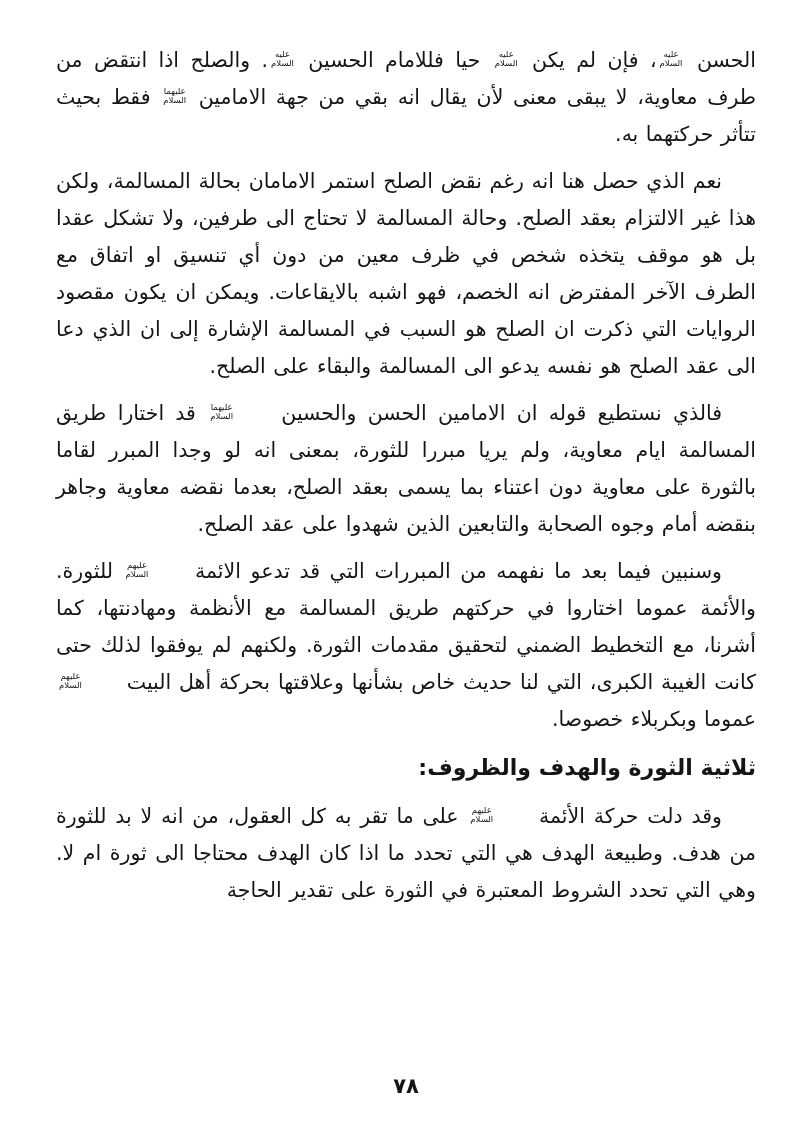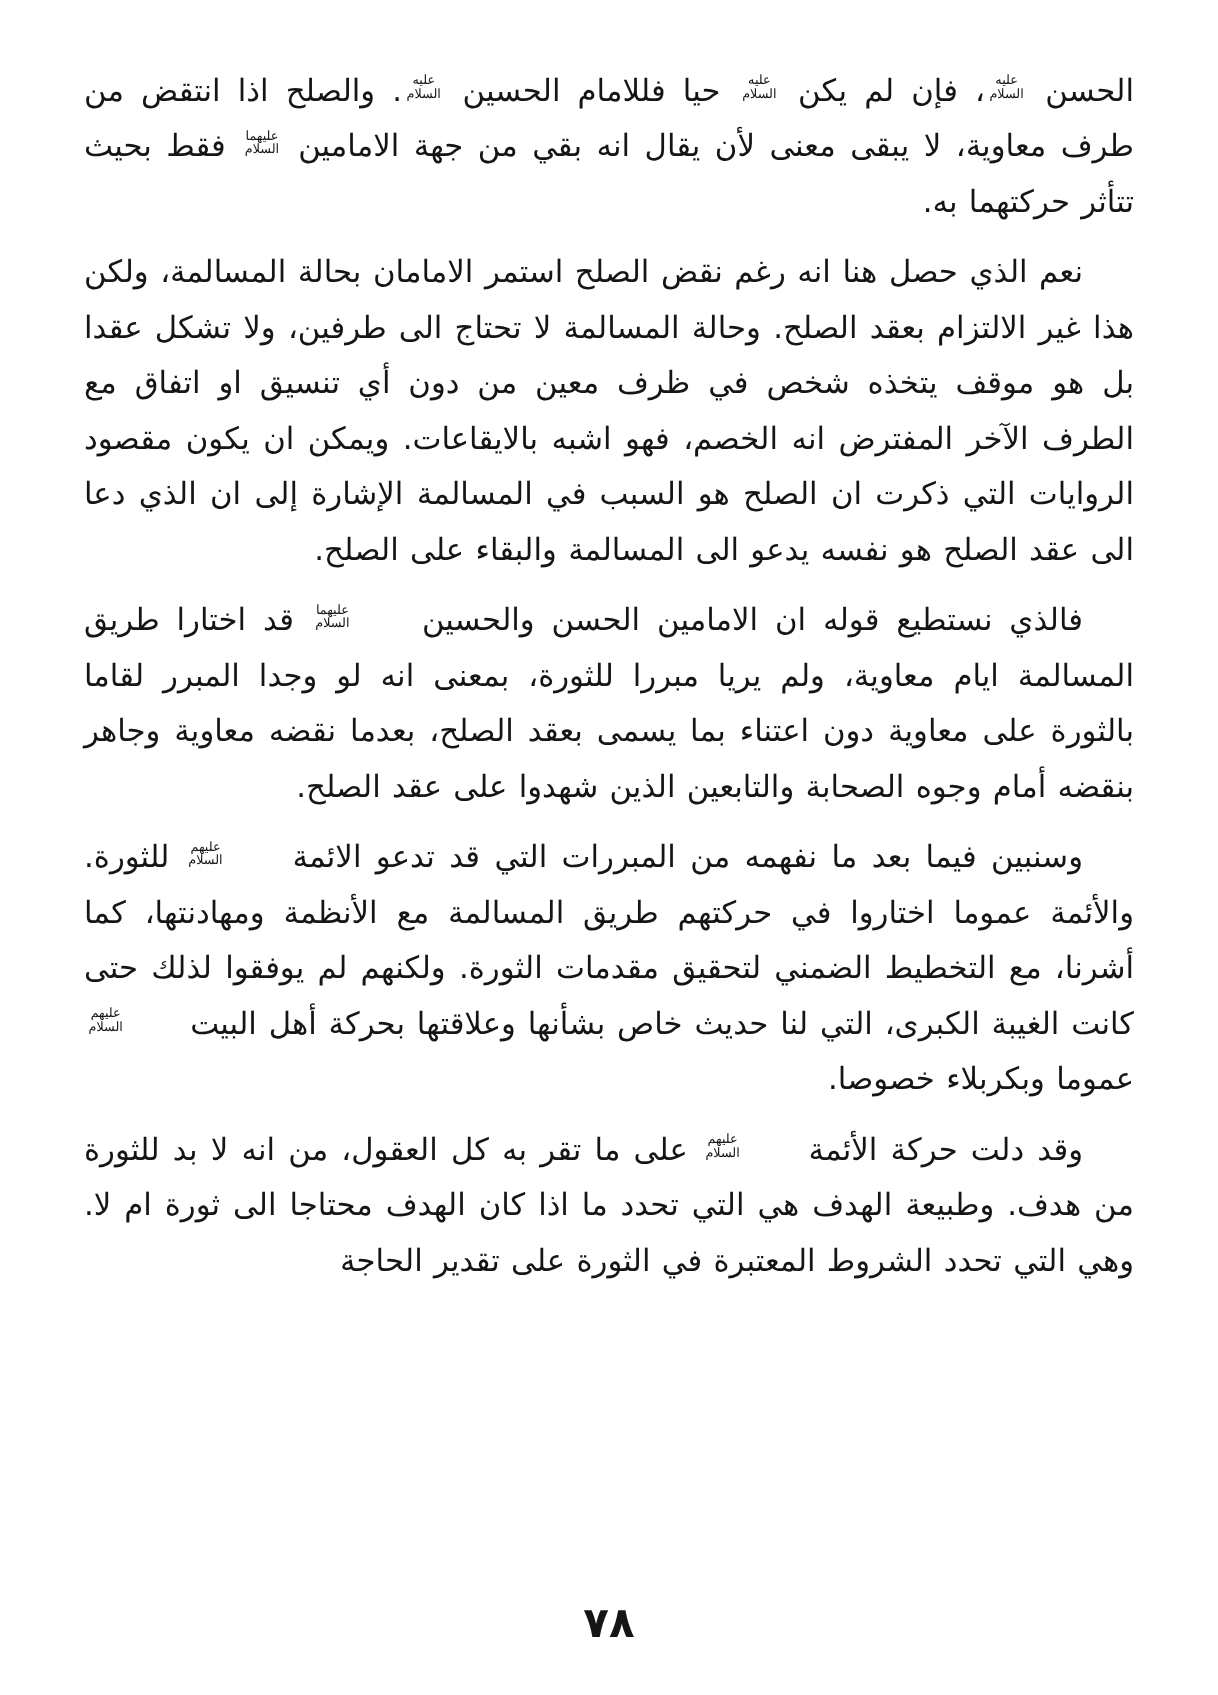--- a/index.html
+++ b/index.html
@@ -57,21 +57,21 @@
     margin: 0 3px;
     transform: translateY(-2px);
   }
   .hon span {
     display: block;
     white-space: nowrap;
   }
   .footer {
     flex: 0 0 auto;
     text-align: center;
-    font-size: 28px;
+    font-size: 21px;
     font-weight: bold;
     padding-bottom: 4px;
   }
 </style>
 </head>
 <body style="--paper: #ffffff; --ink: #151515;">
 
 <div class="page">
   <div class="content">
       <p class="para no-indent">الحسن <span class="hon">
@@ -92,19 +92,20 @@
           <span>عليهما</span>
           <span>السلام</span>
         </span> قد اختارا طريق المسالمة ايام معاوية، ولم يريا مبررا للثورة، بمعنى انه لو وجدا المبرر لقاما بالثورة على معاوية دون اعتناء بما يسمى بعقد الصلح، بعدما نقضه معاوية وجاهر بنقضه أمام وجوه الصحابة والتابعين الذين شهدوا على عقد الصلح.</p>
       <p class="para">وسنبين فيما بعد ما نفهمه من المبررات التي قد تدعو الائمة <span class="hon">
           <span>عليهم</span>
           <span>السلام</span>
         </span> للثورة. والأئمة عموما اختاروا في حركتهم طريق المسالمة مع الأنظمة ومهادنتها، كما أشرنا، مع التخطيط الضمني لتحقيق مقدمات الثورة. ولكنهم لم يوفقوا لذلك حتى كانت الغيبة الكبرى، التي لنا حديث خاص بشأنها وعلاقتها بحركة أهل البيت <span class="hon">
           <span>عليهم</span>
           <span>السلام</span>
         </span> عموما وبكربلاء خصوصا.</p>
+      <h2 class="heading">ثلاثية الثورة والهدف والظروف:</h2>
       <p class="para">وقد دلت حركة الأئمة <span class="hon">
           <span>عليهم</span>
           <span>السلام</span>
         </span> على ما تقر به كل العقول، من انه لا بد للثورة من هدف. وطبيعة الهدف هي التي تحدد ما اذا كان الهدف محتاجا الى ثورة ام لا. وهي التي تحدد الشروط المعتبرة في الثورة على تقدير الحاجة</p>
     </div>
   <div class="footer">٧٨</div>
 </div>
 
 </body></html>

